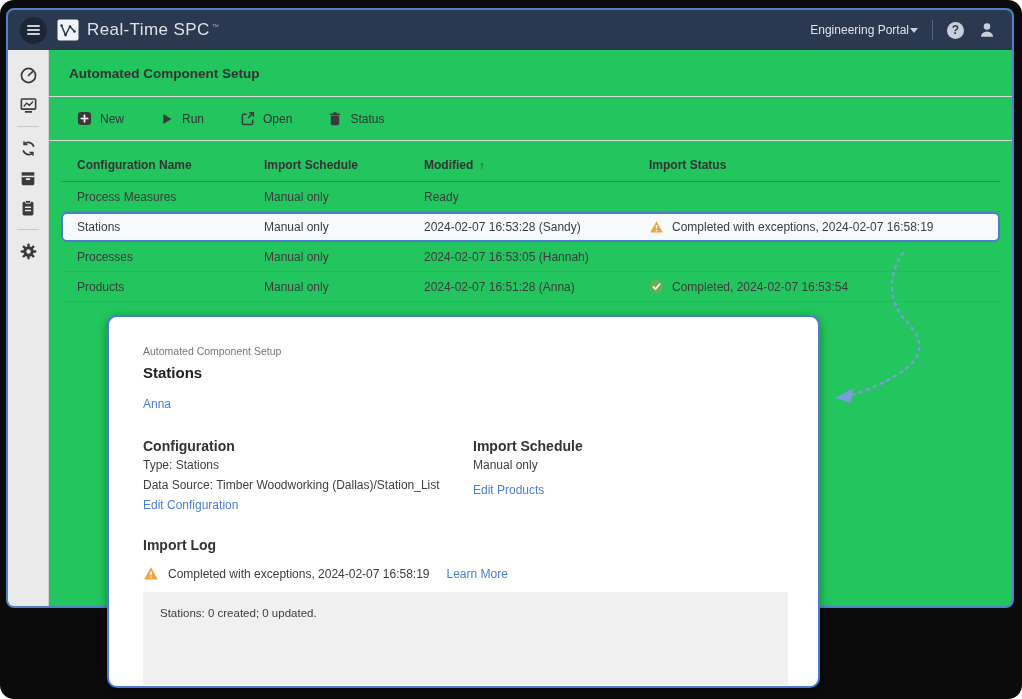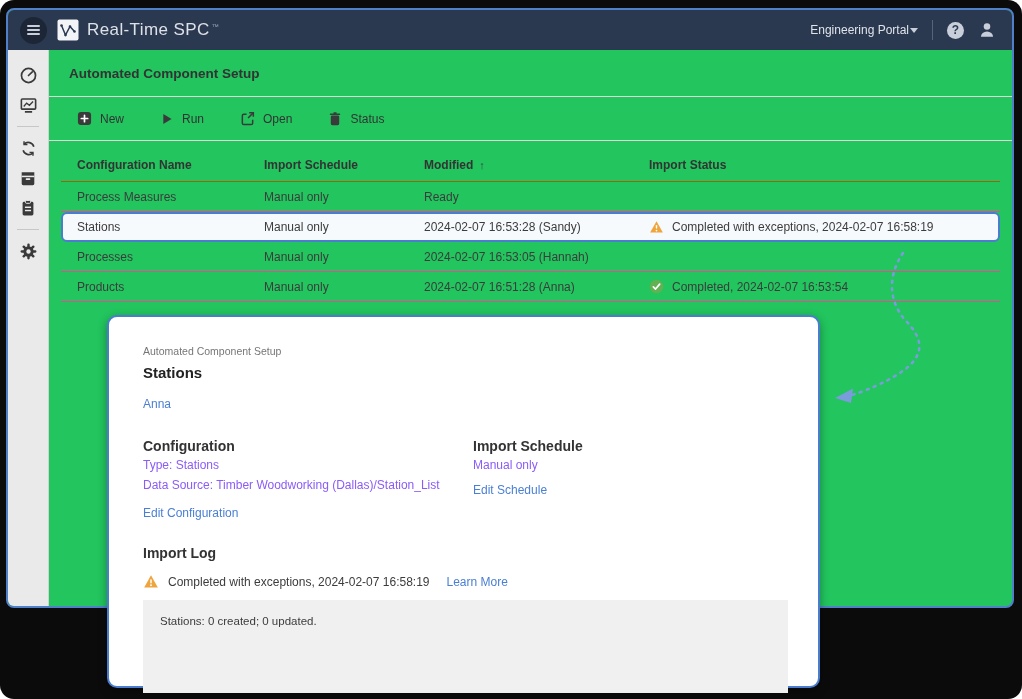--- a/index.html
+++ b/index.html
@@ -54,23 +54,23 @@
   .detail-panel { position:absolute; left:107px; top:315px; width:713px; height:373px; background:#fff;
     border:2px solid #4a7dd0; border-radius:10px; padding:28px 34px 0; z-index:10;
     box-shadow:0 3px 10px rgba(0,0,0,.35); }
   .panel-breadcrumb { font-size:10.5px; color:#767676; }
   .panel-title { font-size:15px; font-weight:700; color:#222; margin-top:7px; }
   .link { color:#4a7fd4; font-size:12px; cursor:pointer; display:inline-block; }
   .panel-edit { margin-top:13px; }
   .panel-cols { display:flex; margin-top:26px; }
   .col-config { width:330px; flex:none; }
   .sec-heading { font-size:14px; font-weight:700; color:#333; }
-  .cfg-line { font-size:12px; color:#8b5cf6; margin-top:4px; line-height:1.3; }
+  .cfg-line { font-size:12px; color:#404040; margin-top:4px; line-height:1.3; }
   .cfg-line:first-of-type { margin-top:9px; }
-  .edit-link-row { margin-top:10px; }
+  .edit-link-row { margin-top:2px; }
   .import-log-heading { margin-top:24px; }
   .log-status-row { display:flex; align-items:center; gap:9px; margin-top:13px; font-size:12px; color:#3c3c3c; }
   .learn-more { margin-left:8px; }
   .log-box { margin-top:11px; background:#f0f0f0; width:645px; height:93px; padding:15px 17px; font-size:11.5px; color:#3c3c3c; }
   .log-line + .log-line { margin-top:14px; }
 
   
   .flow-arrow { position:absolute; left:820px; top:240px; z-index:20; pointer-events:none; }
 </style>
 </head>
@@ -268,21 +268,21 @@
     <div class="panel-cols">
       <div class="col-config">
         <div class="sec-heading">Configuration</div>
         <div class="cfg-line">Type: Stations</div>
         <div class="cfg-line">Data Source: Timber Woodworking (Dallas)/Station_List</div>
         <div class="edit-link-row"><span class="link">Edit Configuration</span></div>
       </div>
       <div>
         <div class="sec-heading">Import Schedule</div>
         <div class="cfg-line">Manual only</div>
-        <div class="edit-link-row" style="margin-top:6px;"><span class="link">Edit Schedule</span></div>
+        <div class="edit-link-row" style="margin-top:6px;"><span class="link">Edit Products</span></div>
       </div>
     </div>
 
     <div class="sec-heading import-log-heading">Import Log</div>
     <div class="log-status-row">
       <svg width="16" height="15" viewBox="0 0 16 16">
           <path d="M8 1.3 L15.3 14.3 H0.7 Z" fill="#f0a43c"></path>
           <rect x="7.2" y="5.6" width="1.6" height="4.4" rx="0.8" fill="#fff"></rect>
           <circle cx="8" cy="12" r="1" fill="#fff"></circle>
         </svg>

